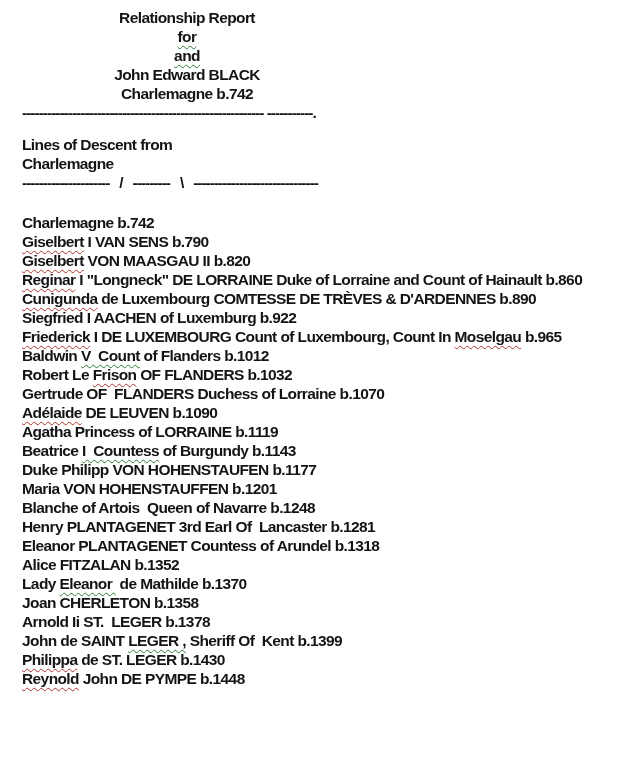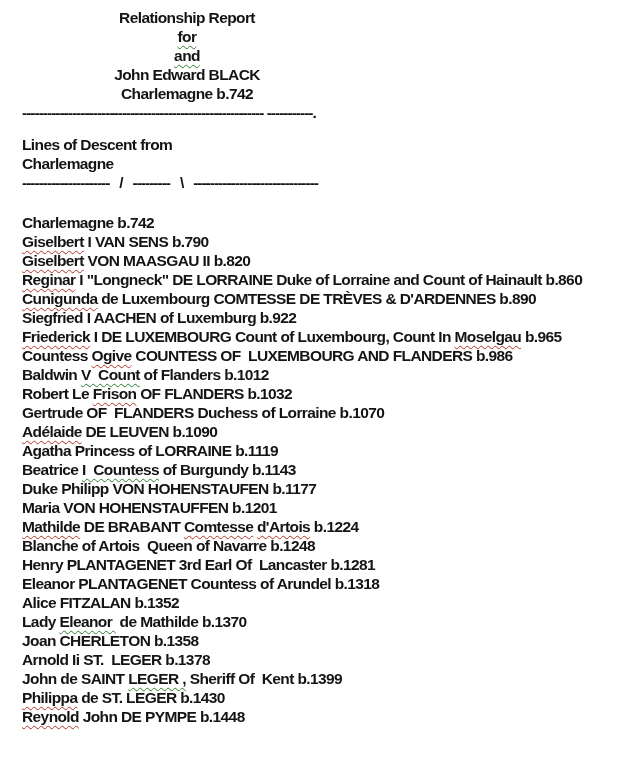--- a/index.html
+++ b/index.html
@@ -81,30 +81,28 @@
   <div class="sep">---------------------   /   ---------   \   ------------------------------</div>
 
   <div class="descent-list">
       <div class="line"><span>Charlemagne b.742</span></div>
       <div class="line"><span class="m-red">Giselbert</span><span> I VAN SENS b.790</span></div>
       <div class="line"><span class="m-red">Giselbert</span><span> VON MAASGAU II b.820</span></div>
       <div class="line"><span class="m-red">Reginar</span><span> I "Longneck" DE LORRAINE Duke of Lorraine and Count of Hainault b.860</span></div>
       <div class="line"><span class="m-red">Cunigunda</span><span> de Luxembourg COMTESSE DE TRÈVES &amp; D'ARDENNES b.890</span></div>
       <div class="line"><span>Siegfried I AACHEN of Luxemburg b.922</span></div>
       <div class="line"><span class="m-red">Friederick</span><span> I DE LUXEMBOURG Count of Luxembourg, Count In </span><span class="m-red">Moselgau</span><span> b.965</span></div>
-      <div class="line"><span>Countess </span><span class="m-red">Ogive</span><span> COUNTESS OF  LUXEMBOURG AND FLANDERS b.986</span></div>
       <div class="line"><span>Baldwin </span><span class="m-green">V  Count</span><span> of Flanders b.1012</span></div>
       <div class="line"><span>Robert Le </span><span class="m-red">Frison</span><span> OF FLANDERS b.1032</span></div>
       <div class="line"><span>Gertrude OF  FLANDERS Duchess of Lorraine b.1070</span></div>
       <div class="line"><span class="m-red">Adélaide</span><span> DE LEUVEN b.1090</span></div>
       <div class="line"><span>Agatha Princess of LORRAINE b.1119</span></div>
       <div class="line"><span>Beatrice </span><span class="m-green">I  Countess</span><span> of Burgundy b.1143</span></div>
       <div class="line"><span>Duke Philipp VON HOHENSTAUFEN b.1177</span></div>
       <div class="line"><span>Maria VON HOHENSTAUFFEN b.1201</span></div>
-      <div class="line"><span class="m-red">Mathilde</span><span> DE BRABANT </span><span class="m-red">Comtesse</span><span> </span><span class="m-red">d'Artois</span><span> b.1224</span></div>
       <div class="line"><span>Blanche of Artois  Queen of Navarre b.1248</span></div>
       <div class="line"><span>Henry PLANTAGENET 3rd Earl Of  Lancaster b.1281</span></div>
       <div class="line"><span>Eleanor PLANTAGENET Countess of Arundel b.1318</span></div>
       <div class="line"><span>Alice FITZALAN b.1352</span></div>
       <div class="line"><span>Lady </span><span class="m-green">Eleanor </span><span> de Mathilde b.1370</span></div>
       <div class="line"><span>Joan CHERLETON b.1358</span></div>
       <div class="line"><span>Arnold Ii ST.  LEGER b.1378</span></div>
       <div class="line"><span>John de SAINT </span><span class="m-green">LEGER ,</span><span> Sheriff Of  Kent b.1399</span></div>
       <div class="line"><span class="m-red">Philippa</span><span> de ST. LEGER b.1430</span></div>
       <div class="line"><span class="m-red">Reynold</span><span> John DE PYMPE b.1448</span></div>

